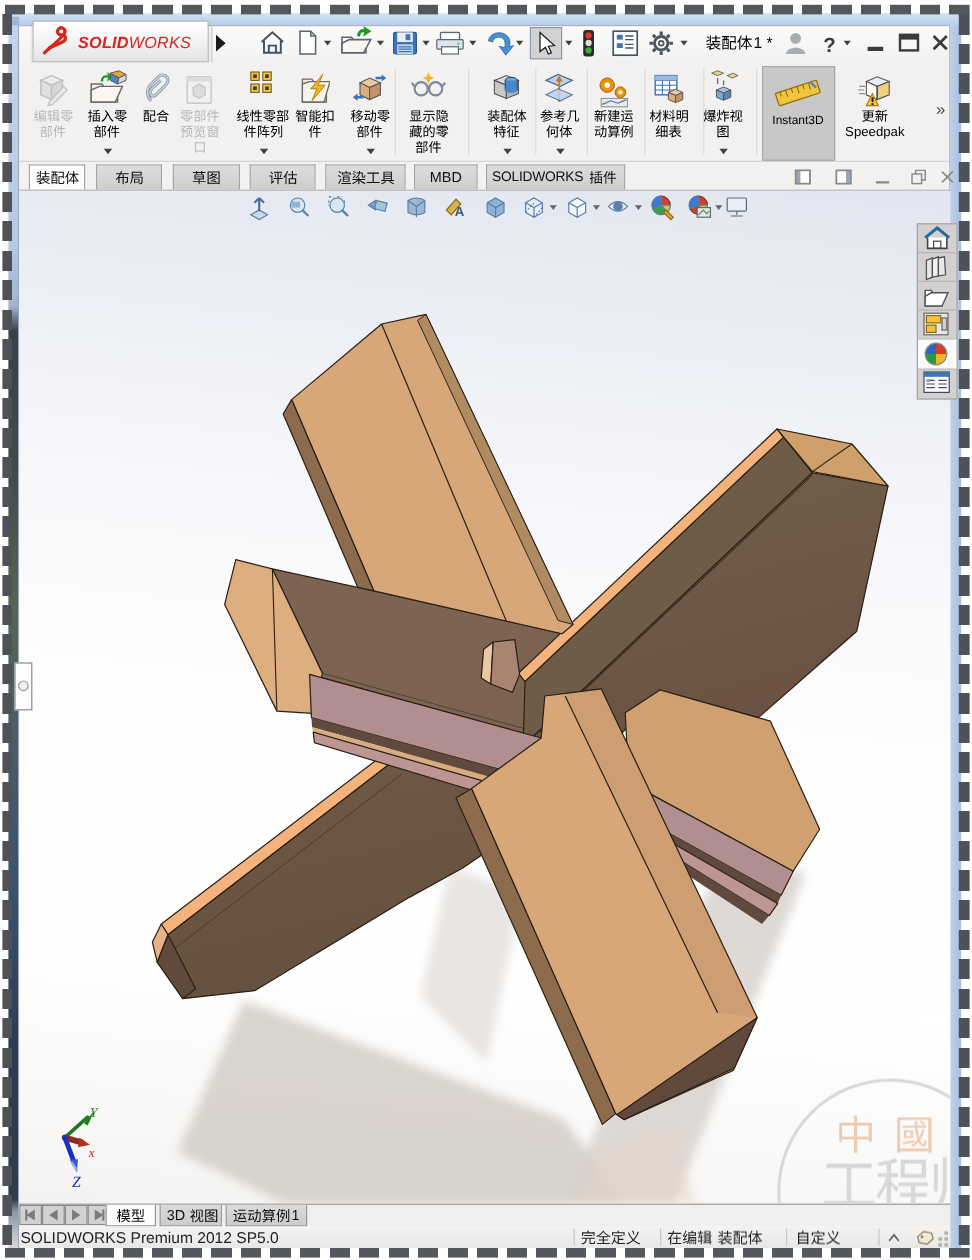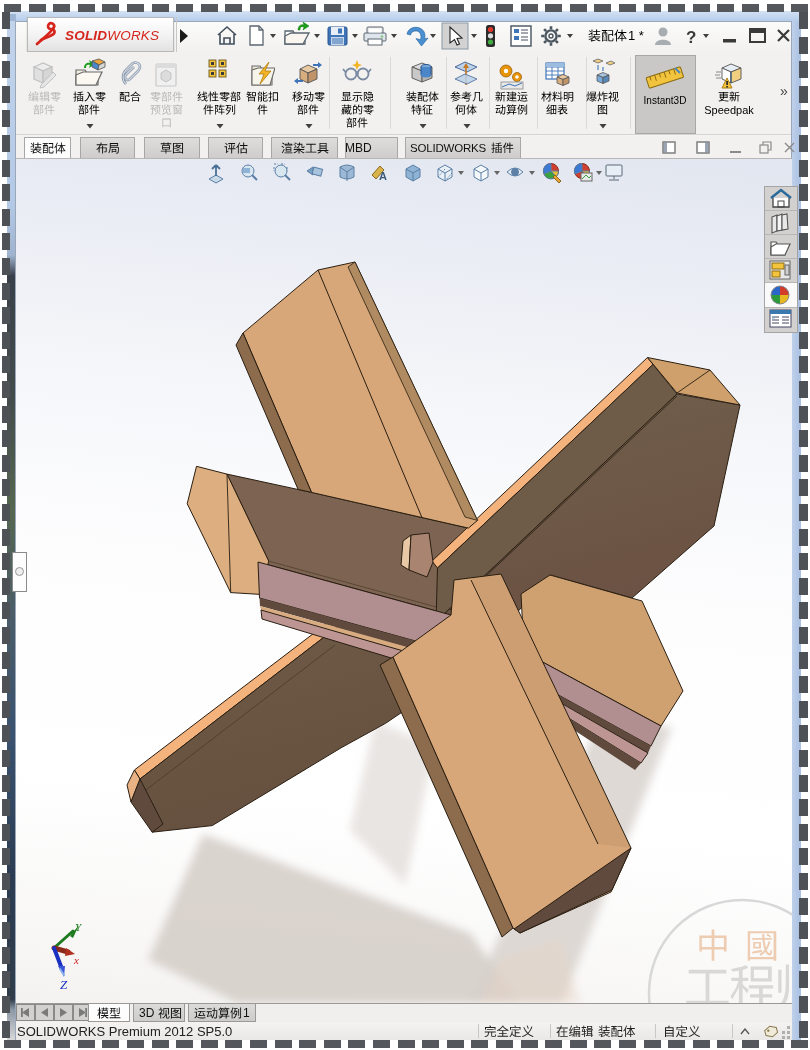--- a/index.html
+++ b/index.html
@@ -472,21 +472,21 @@
         <use href="#u4F30" x="100"></use>
       </svg></div>
 <div class="abs" style="left:271px;top:137px;width:67px;height:21px;background:linear-gradient(180deg,#dedddc,#cecdcc);border:1px solid #a8a7a6;border-bottom:none"></div>
 <div class="abs" style="left:280.5px;top:141.5px"><svg class="zh " style="width:48.0px;height:12px;fill:#111;" viewBox="0 -88 400 100">
         <use href="#u6E32" x="0"></use>
         <use href="#u67D3" x="100"></use>
         <use href="#u5DE5" x="200"></use>
         <use href="#u5177" x="300"></use>
       </svg></div>
 <div class="abs" style="left:345px;top:137px;width:53px;height:21px;background:linear-gradient(180deg,#dedddc,#cecdcc);border:1px solid #a8a7a6;border-bottom:none"></div>
-<div class="abs" style="left:345px;top:141px;width:53px;font-size:12px;color:#111">MBD</div>
+<div class="abs" style="left:345px;top:141px;width:53px;text-align:center;font-size:12px;color:#111">MBD</div>
 <div class="abs" style="left:405px;top:137px;width:116px;height:21px;background:linear-gradient(180deg,#dedddc,#cecdcc);border:1px solid #a8a7a6;border-bottom:none"></div>
 <div class="abs" style="left:410px;top:142px;font-size:11.5px;color:#111;letter-spacing:-0.2px">SOLIDWORKS</div>
 <div class="abs" style="left:491px;top:142px"><svg class="zh " style="width:23.0px;height:11.5px;fill:#111;" viewBox="0 -88 200 100">
         <use href="#u63D2" x="0"></use>
         <use href="#u4EF6" x="100"></use>
       </svg></div>
 <div class="abs" style="left:660px;top:139px;width:140px;height:18px">
       <svg width="140" height="18">
 <g stroke="#8a8a8a" stroke-width="1.2" fill="none">
 <rect x="3" y="3" width="12" height="11" fill="#fff"></rect>

